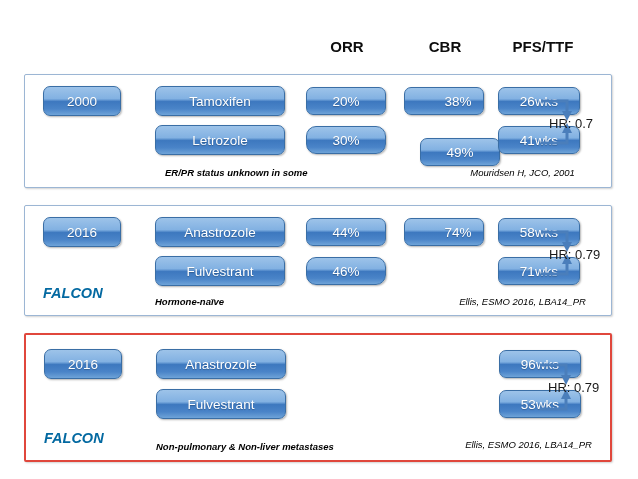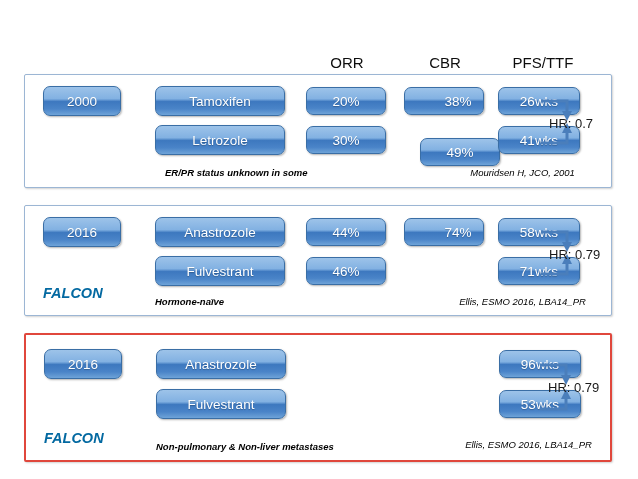--- a/index.html
+++ b/index.html
@@ -23,26 +23,27 @@
   
   .col-headers {
     position: absolute;
     left: 0;
     top: 36px;
     width: 638px;
     height: 26px;
   }
   .col-header {
     position: absolute;
-    top: 16px;
+    top: 0;
     text-align: center;
     font-size: 15px;
     color: #0d0d0d;
     line-height: 22px;
     white-space: nowrap;
+    font-weight: bold;
   }
   .col-header.orr  { left: 305px; width: 84px; }
   .col-header.cbr  { left: 403px; width: 84px; }
   .col-header.pfs  { left: 497px; width: 92px; }
 
   
   .panel {
     position: absolute;
     left: 24px;
     width: 588px;
@@ -88,21 +89,21 @@
   .pill.pfs   { left: 473px; width: 82px;  height: 28px; }
 
   .row-a { top: 13px; }
   .row-b { top: 50px; }
   .pill.year.row-a  { top: 11px; }
   .pill.drug.row-a  { top: 11px; }
   .pill.orr.row-a   { top: 12px; }
   .pill.cbr.row-a   { top: 12px; padding-left: 28px; }
   .pill.pfs.row-a   { top: 12px; }
   .pill.drug.row-b  { top: 50px; }
-  .pill.orr.row-b   { top: 51px; }
+  .pill.orr.row-b   { top: 51px; border-radius: 10px; }
   .pill.cbr.row-b   { top: 63px; margin-left: 16px; }
   .pill.pfs.row-b   { top: 51px; }
 
   
   .panel.p3 .pill.year.row-a { top: 14px; }
   .panel.p3 .pill.drug.row-a { top: 14px; }
   .panel.p3 .pill.pfs.row-a  { top: 15px; }
   .panel.p3 .pill.drug.row-b { top: 54px; }
   .panel.p3 .pill.pfs.row-b  { top: 55px; }
 

